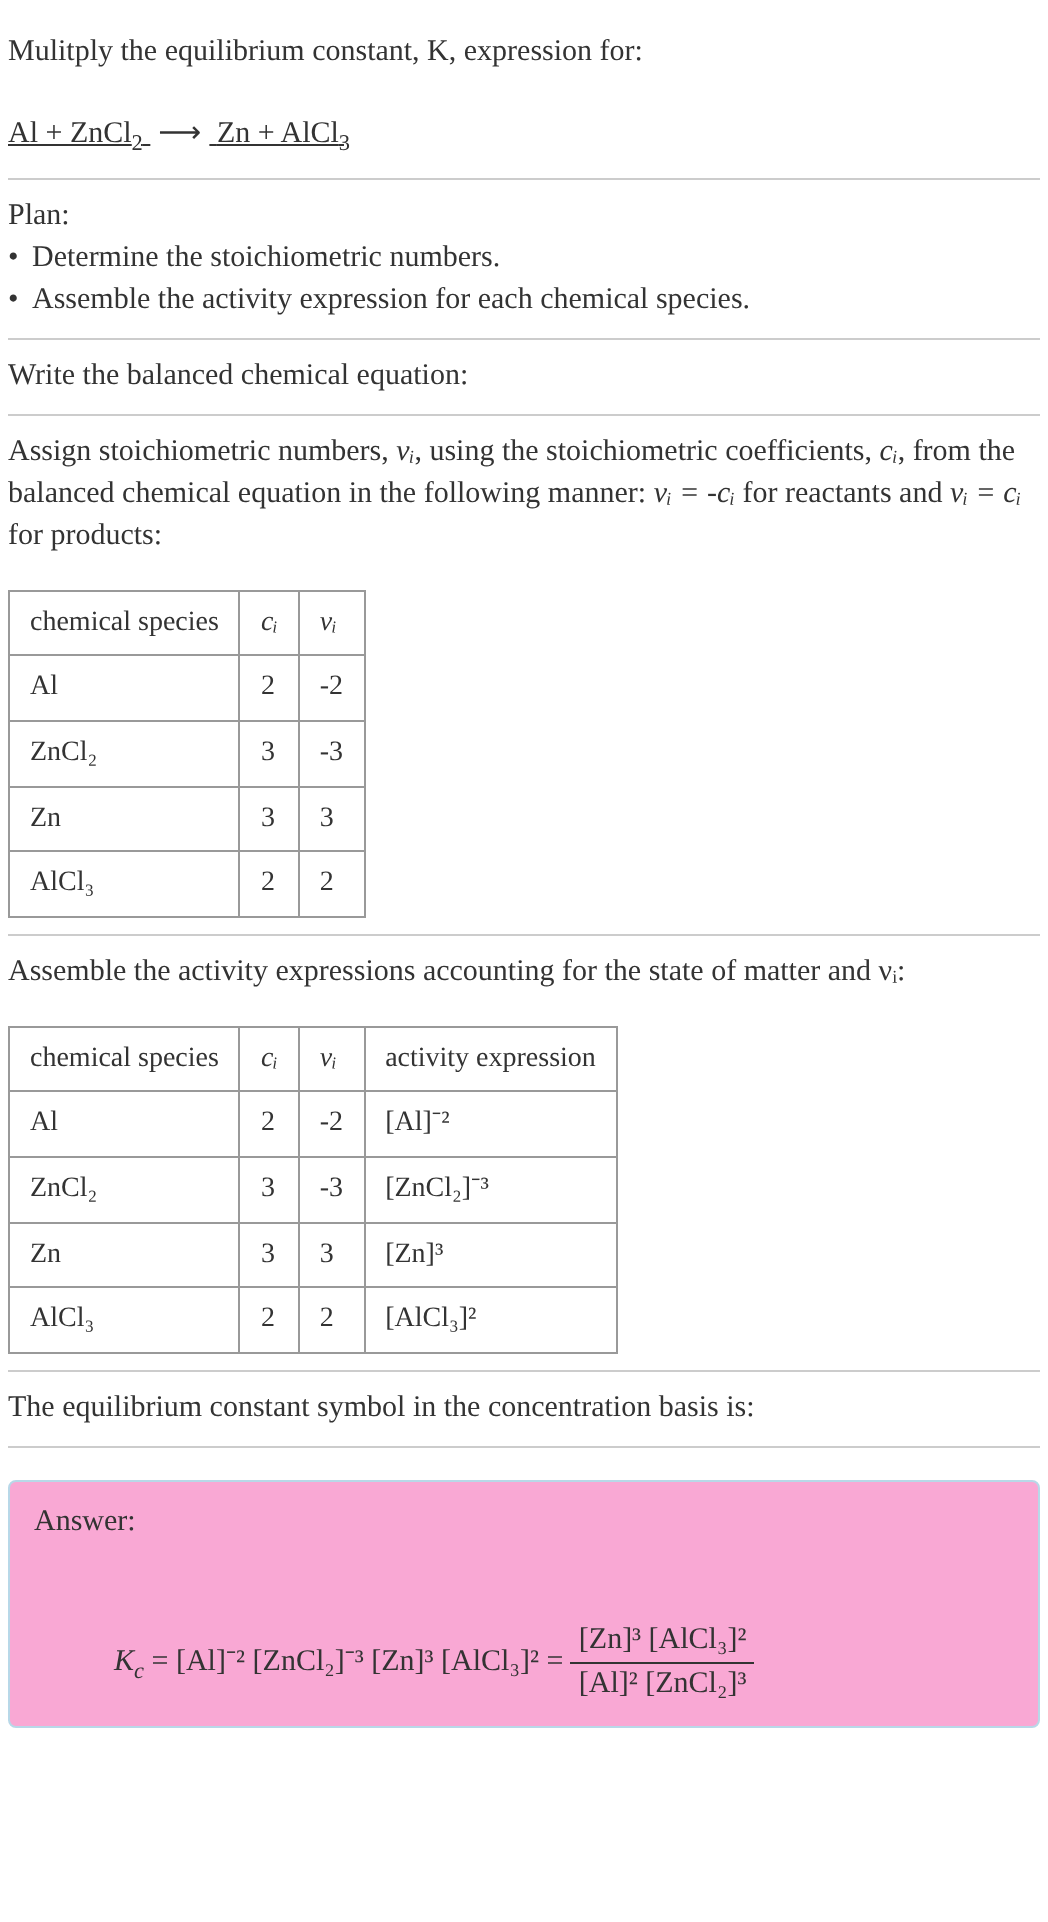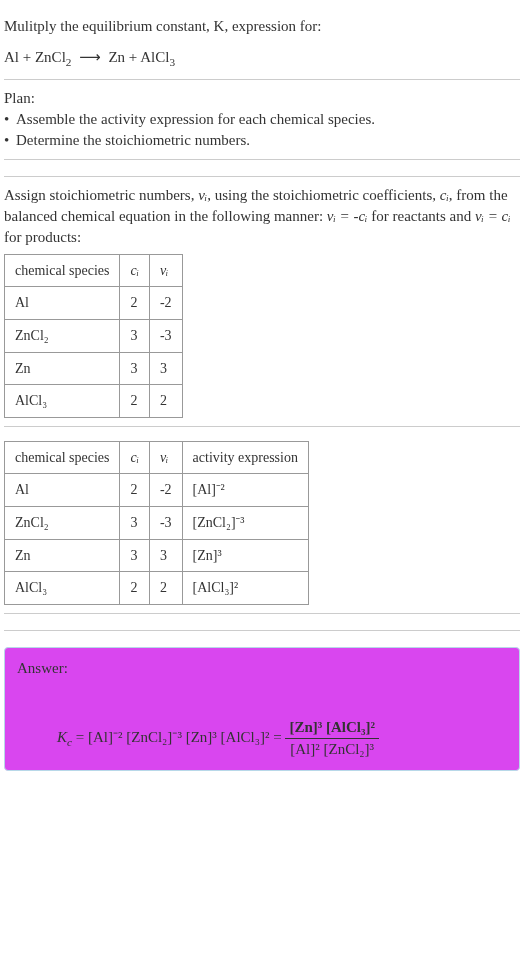--- a/index.html
+++ b/index.html
@@ -18,21 +18,22 @@
     }
     .section {
       padding: 8px 0;
       border-bottom: 1px solid #ccc;
     }
     .section.no-border {
       border-bottom: none;
     }
     .equation {
       font-family: Georgia, serif;
-      margin-top: 10px;
+      margin-top: 20px;
+      text-decoration: underline;
     }
     sub {
       font-size: 0.75em;
       vertical-align: sub;
     }
     .arrow {
       display: inline-block;
       margin: 0 4px;
     }
     .bullet-list {
@@ -43,55 +44,54 @@
       padding-left: 12px;
       position: relative;
     }
     .bullet-list li::before {
       content: "•";
       position: absolute;
       left: 0;
     }
     table {
       border-collapse: collapse;
-      margin-top: 6px;
+      margin-top: 16px;
     }
     th, td {
       border: 1px solid #999;
       padding: 6px 10px;
       text-align: left;
       font-weight: normal;
       font-size: 14px;
     }
     th {
       background: #fff;
     }
     .italic {
       font-style: italic;
     }
     .answer-box {
-      background: #d946ef;
+      background: #f9a8d4;
       border: 1px solid #b8d8e8;
       border-radius: 4px;
       padding: 10px 12px;
       margin-top: 8px;
     }
     .answer-label {
       margin-bottom: 8px;
     }
     .frac {
       display: inline-block;
       vertical-align: middle;
       text-align: center;
     }
     .frac .num {
       display: block;
       border-bottom: 1px solid #333;
       padding: 0 4px;
-      font-weight: bold;
     }
     .frac .den {
       display: block;
       padding: 0 4px;
     }
     .kc-line {
       padding-left: 40px;
       margin-top: 38px;
     }
   </style>
@@ -105,26 +105,27 @@
   <div class="equation">
     <span>Al + ZnCl</span><sub>2</sub>
     <span class="arrow">⟶</span>
     <span>Zn + AlCl</span><sub>3</sub>
   </div>
 </div>
 
 <div class="section">
   <div>Plan:</div>
   <ul class="bullet-list">
+    <li>Determine the stoichiometric numbers.</li>
     <li>Assemble the activity expression for each chemical species.</li>
-    <li>Determine the stoichiometric numbers.</li>
   </ul>
 </div>
 
 <div class="section">
+  <div>Write the balanced chemical equation:</div>
 </div>
 
 <div class="section">
   <div>
     <span>Assign stoichiometric numbers, </span><span class="italic">νᵢ</span><span>, using the stoichiometric coefficients, </span><span class="italic">cᵢ</span><span>, from the balanced chemical equation in the following manner: </span><span class="italic">νᵢ = -cᵢ</span><span> for reactants and </span><span class="italic">νᵢ = cᵢ</span><span> for products:</span>
   </div>
   <table>
     <tbody>
         <tr>
       <th>chemical species</th>
@@ -149,20 +150,21 @@
     <tr>
       <td>AlCl₃</td>
       <td>2</td>
       <td>2</td>
     </tr>
   </tbody>
     </table>
 </div>
 
 <div class="section">
+  <div>Assemble the activity expressions accounting for the state of matter and νᵢ:</div>
   <table>
     <tbody>
         <tr>
       <th>chemical species</th>
       <th class="italic">cᵢ</th>
       <th class="italic">νᵢ</th>
       <th>activity expression</th>
     </tr>
     <tr>
       <td>Al</td>
@@ -186,20 +188,21 @@
       <td>AlCl₃</td>
       <td>2</td>
       <td>2</td>
       <td>[AlCl₃]²</td>
     </tr>
   </tbody>
     </table>
 </div>
 
 <div class="section">
+  <div>The equilibrium constant symbol in the concentration basis is:</div>
 </div>
 
 <div class="section no-border">
   <div class="answer-box">
     <div class="answer-label">Answer:</div>
     <div class="kc-line">
       <span class="italic"><span>K</span><sub>c</sub></span><span> = [Al]⁻² [ZnCl₂]⁻³ [Zn]³ [AlCl₃]² = </span><span class="frac"><span class="num">[Zn]³ [AlCl₃]²</span><span class="den">[Al]² [ZnCl₂]³</span></span>
     </div>
   </div>
 </div>

